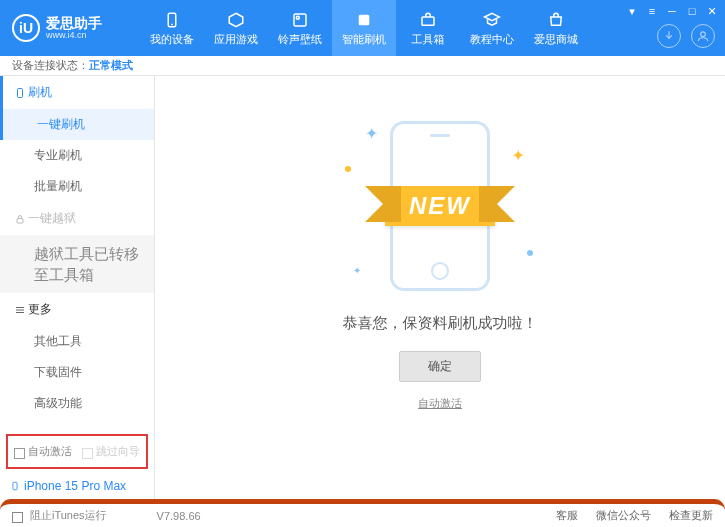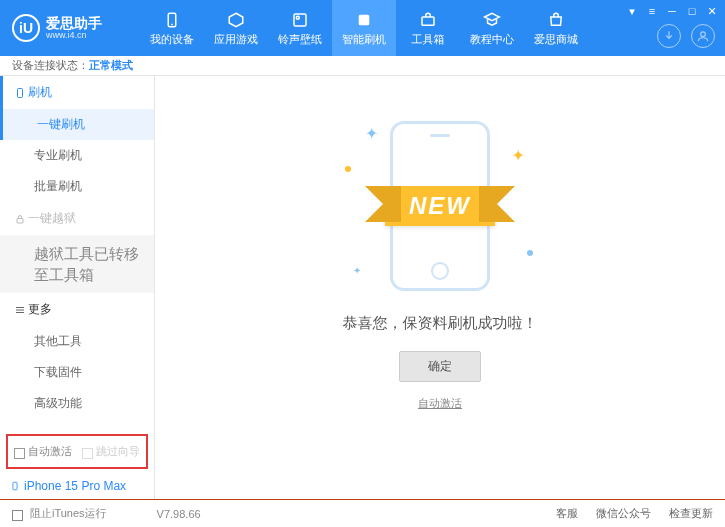--- a/index.html
+++ b/index.html
@@ -55,21 +55,21 @@
 .ribbon::before { left: -20px; border-left-color: transparent; }
 .ribbon::after { right: -20px; border-right-color: transparent; }
 .dots { position: absolute; width: 6px; height: 6px; background: #ffc030; border-radius: 50%; }
 .sparkle { position: absolute; color: #88c5f7; font-size: 16px; }
 
 .success-text { margin-top: 18px; font-size: 15px; color: #555; }
 .ok-btn { margin-top: 18px; border: 1px solid #ccc; background: #e5e5e5; padding: 6px 28px; font-size: 12px; color: #555; cursor: pointer; border-radius: 2px; }
 .log-link { margin-top: 14px; font-size: 11px; color: #888; cursor: pointer; text-decoration: underline; }
 
 
-.footer { height: 28px; border-top: 1px solid #c2410c; display: flex; align-items: center; padding: 0 12px; font-size: 11px; color: #666; }
+.footer { height: 28px; border-top: 5px solid #c2410c; display: flex; align-items: center; padding: 0 12px; font-size: 11px; color: #666; border-radius: 11px; }
 .footer .chk-box { border-color: #888; }
 .footer-right { margin-left: auto; display: flex; gap: 18px; }
 .footer-right span { cursor: pointer; }
 .version { margin-left: 50px; color: #888; }
 
 svg { display: block; }
 </style>
 </head>
 <body>
 

